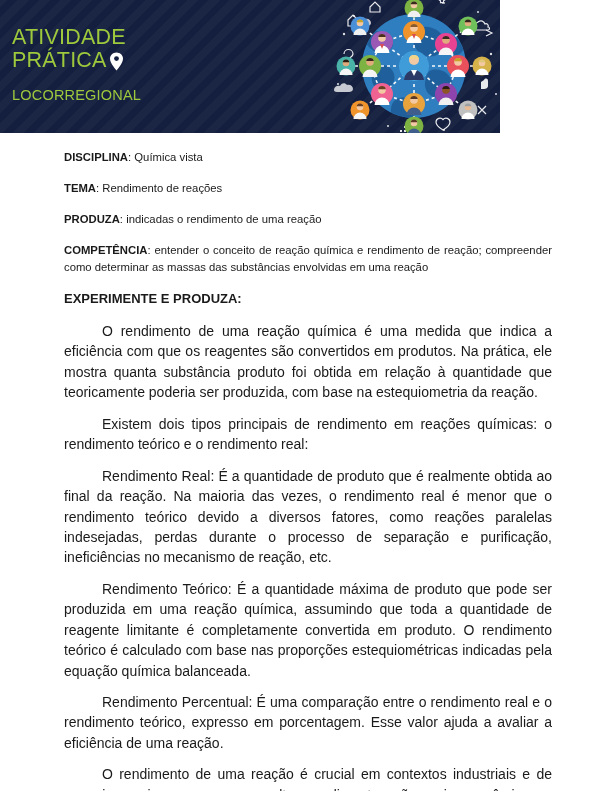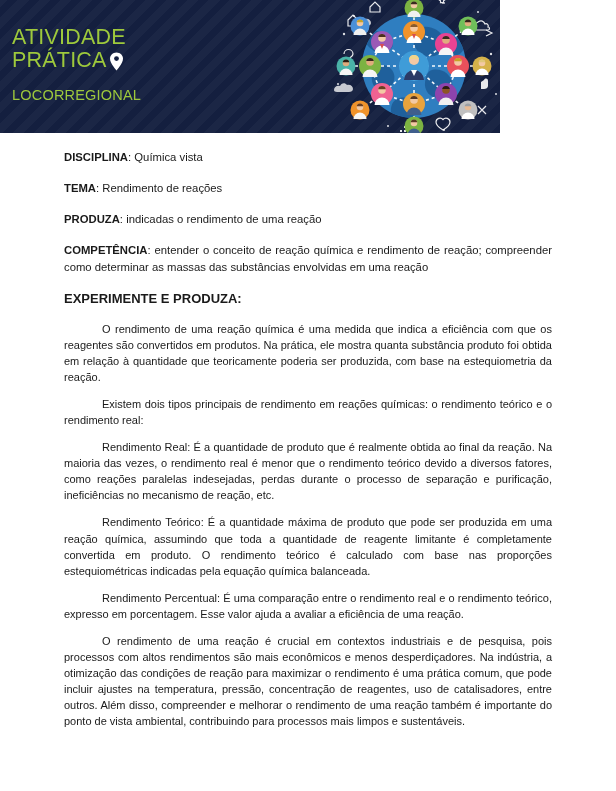--- a/index.html
+++ b/index.html
@@ -107,21 +107,21 @@
   }
   .section-head {
     font-size: 13px;
     font-weight: bold;
     margin-bottom: 15px;
   }
   .section-head .colon {
     font-weight: bold;
   }
   p.para {
-    font-size: 11px;
+    font-size: 14px;
     line-height: 1.46;
     text-align: justify;
     text-indent: 38px;
     margin: 0 0 11px 0;
     hyphens: none;
   }
   p.para:last-child {
     margin-bottom: 16px;
   }
 </style>

